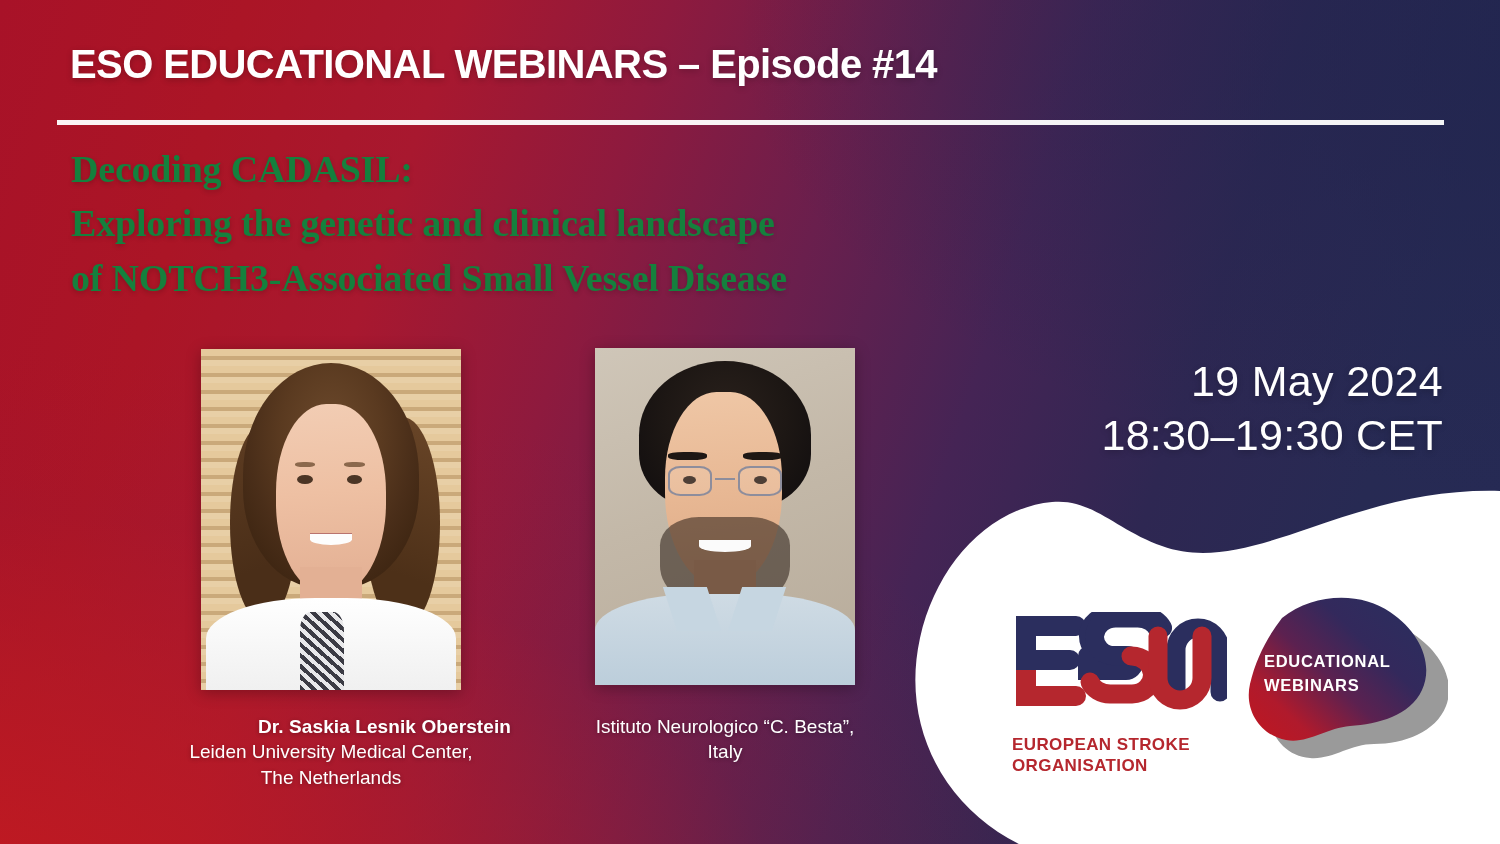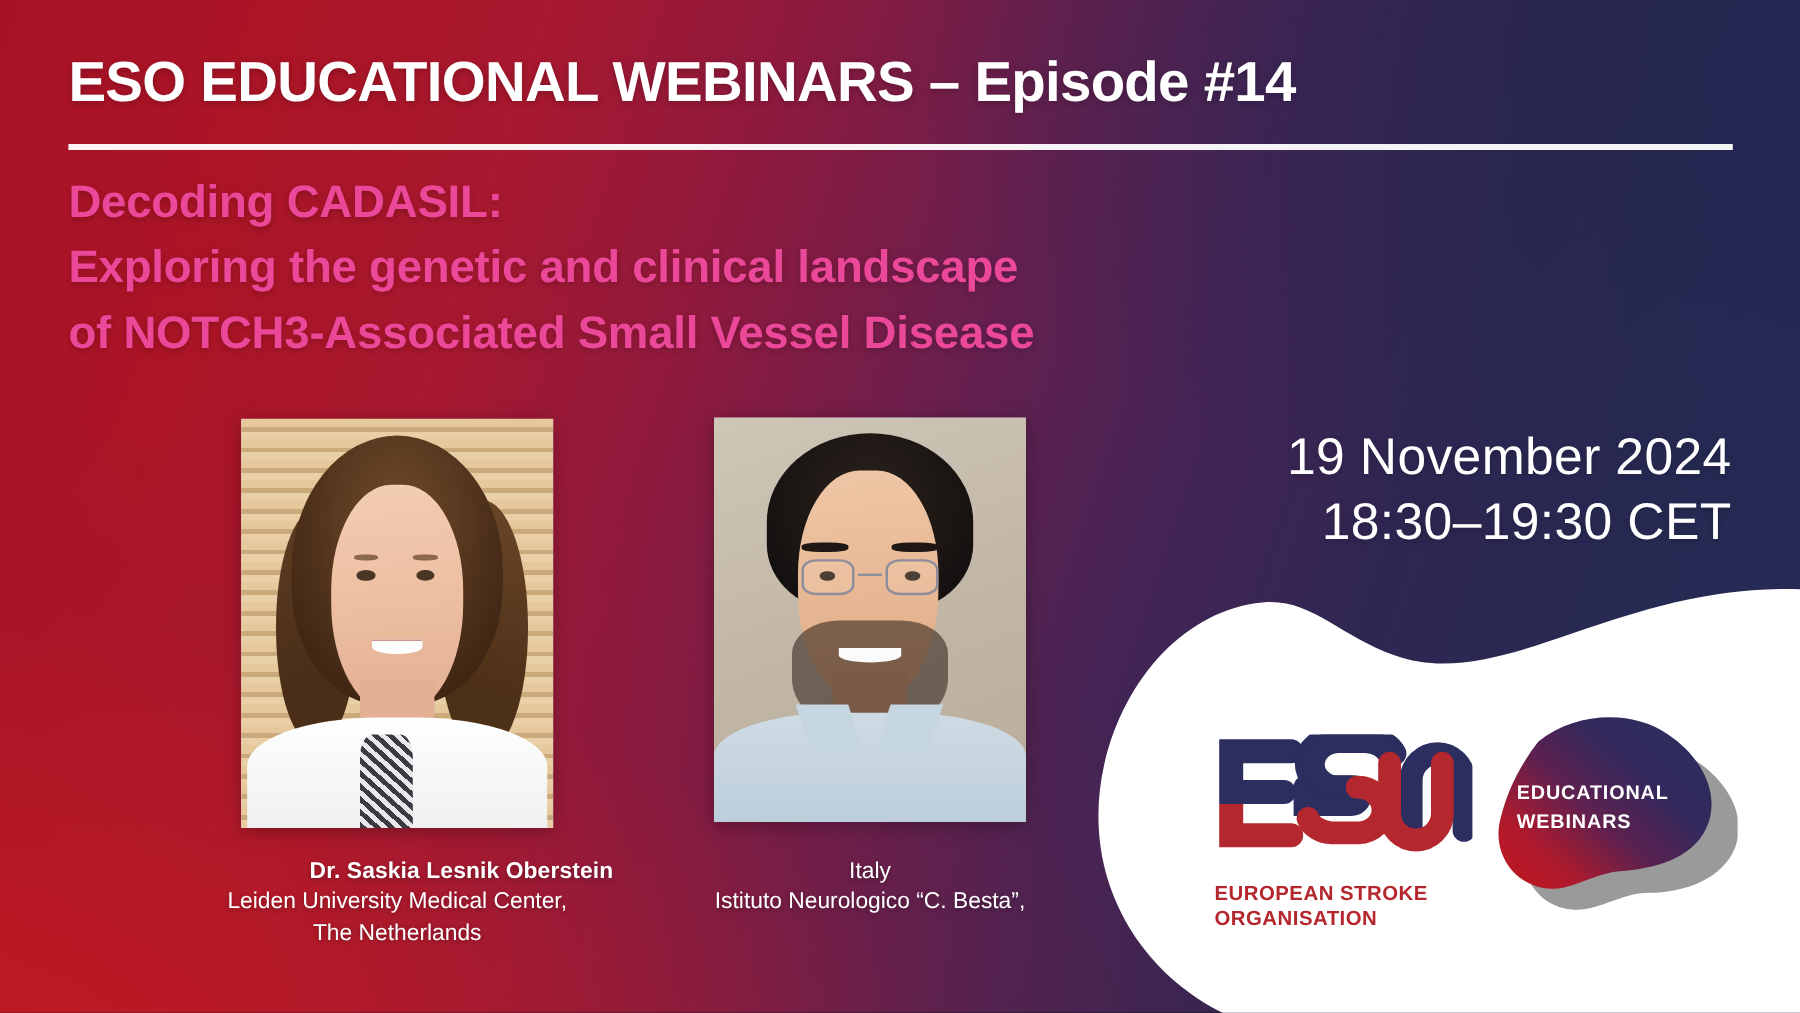--- a/index.html
+++ b/index.html
@@ -33,48 +33,49 @@
   .bg-warm {
     position:absolute; inset:0;
     background:
       radial-gradient(130% 105% at -8% 108%, rgba(196,26,32,0.95) 0%, rgba(186,26,36,0.62) 26%, rgba(160,24,48,0.20) 46%, rgba(0,0,0,0) 64%),
       radial-gradient(95% 85% at 112% 4%, rgba(32,36,78,0.85) 0%, rgba(34,38,80,0.40) 38%, rgba(0,0,0,0) 66%);
   }
 
   
   .headline {
     position:absolute;
-    left:57px; top:42px;
+    left:70px; top:42px;
     width:1390px;
     color:#ffffff;
-    font-size:47px;
+    font-size:40px;
     font-weight:bold;
     letter-spacing:-0.6px;
     line-height:1.12;
     white-space:nowrap;
     text-shadow:0 2px 6px rgba(0,0,0,0.22);
   }
   .headrule {
     position:absolute;
     left:57px; top:120px;
     width:1387px; height:5px;
     background:#ffffff;
     opacity:0.95;
   }
 
   .subtitle {
     position:absolute;
-    left:57px; top:142px;
+    left:71px; top:142px;
     width:1100px;
-    color:#ec4899;
+    color:#15803d;
     font-size:38px;
     font-weight:bold;
     line-height:1.43;
     letter-spacing:-0.2px;
     text-shadow:0 2px 5px rgba(0,0,0,0.20);
+    font-family:Liberation Serif, serif;
   }
   .subtitle div { white-space:nowrap; }
 
   
   .datetime {
     position:absolute;
     right:57px; top:354px;
     text-align:right;
     color:#ffffff;
     font-size:43px;
@@ -288,21 +289,21 @@
   <div class="headline">ESO EDUCATIONAL WEBINARS – Episode #14</div>
   <div class="headrule"></div>
 
   <div class="subtitle">
     <div>Decoding CADASIL:</div>
     <div>Exploring the genetic and clinical landscape</div>
     <div>of NOTCH3-Associated Small Vessel Disease</div>
   </div>
 
   <div class="datetime">
-    <div>19 November 2024</div>
+    <div>19 May 2024</div>
     <div>18:30–19:30 CET</div>
   </div>
 
   <div class="photo-frame" id="photo1">
     <div class="p1-bg"></div>
     <div class="p1-hairL"></div>
       <div class="p1-hairR"></div>
     <div class="p1-hair"></div>
     <div class="p1-face"></div>
     <div class="p1-neck"></div>
@@ -332,22 +333,22 @@
       <div class="p2-eyeR"></div>
     <div class="p2-glassL"></div>
       <div class="p2-glassR"></div>
     <div class="p2-bridge"></div>
     <div class="p2-mouth"></div>
     <div class="p2-shirt"></div>
     <div class="p2-collarL"></div>
       <div class="p2-collarR"></div>
   </div>
   <div class="caption" style="left:545px; top:714px; width:360px;">
+    <div class="af">Istituto Neurologico “C. Besta”,</div>
     <div class="af">Italy</div>
-    <div class="af">Istituto Neurologico “C. Besta”,</div>
   </div>
 
   <svg class="whiteblob" viewBox="0 0 640 400" preserveAspectRatio="none">
     <path d="M 640,22
              C 560,16 500,34 430,58
              C 372,78 326,92 282,76
              C 236,60 212,28 172,32
              C 108,38 56,96 40,168
              C 22,250 58,322 118,362
              C 160,390 214,400 268,400

